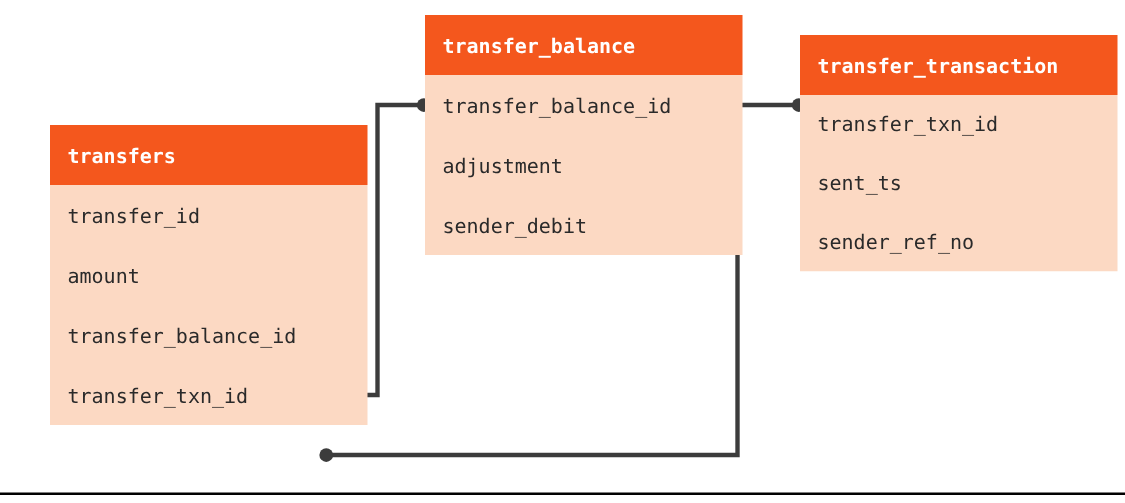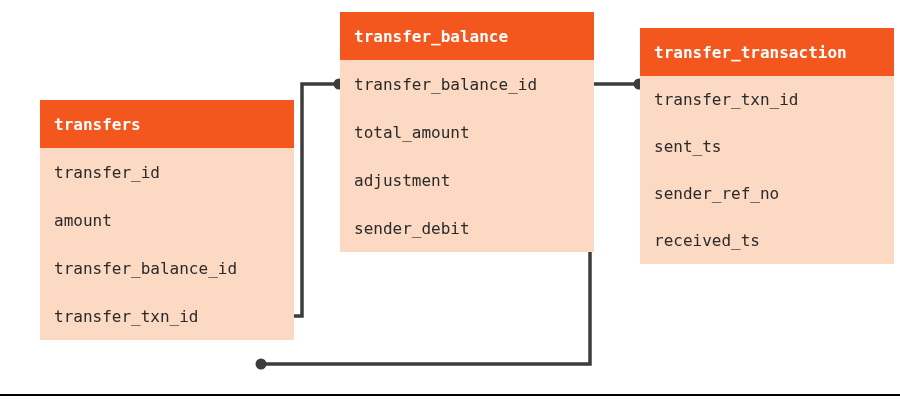--- a/index.html
+++ b/index.html
@@ -104,33 +104,31 @@
       <div class="trow">transfer_txn_id</div>
     </div>
   </div>
 
   <div class="table table-balance">
     <div class="thead">
       <span class="title">transfer_balance</span>
     </div>
     <div class="tbody">
       <div class="trow">transfer_balance_id</div>
-      <div class="trow">total_amount</div>
       <div class="trow">adjustment</div>
       <div class="trow">sender_debit</div>
     </div>
   </div>
 
   <div class="table table-transaction">
     <div class="thead">
       <span class="title">transfer_transaction</span>
     </div>
     <div class="tbody">
       <div class="trow">transfer_txn_id</div>
       <div class="trow">sent_ts</div>
       <div class="trow">sender_ref_no</div>
-      <div class="trow">received_ts</div>
     </div>
   </div>
 
   <div class="bottom-rule"></div>
 
 </div>
 
 </body></html>

